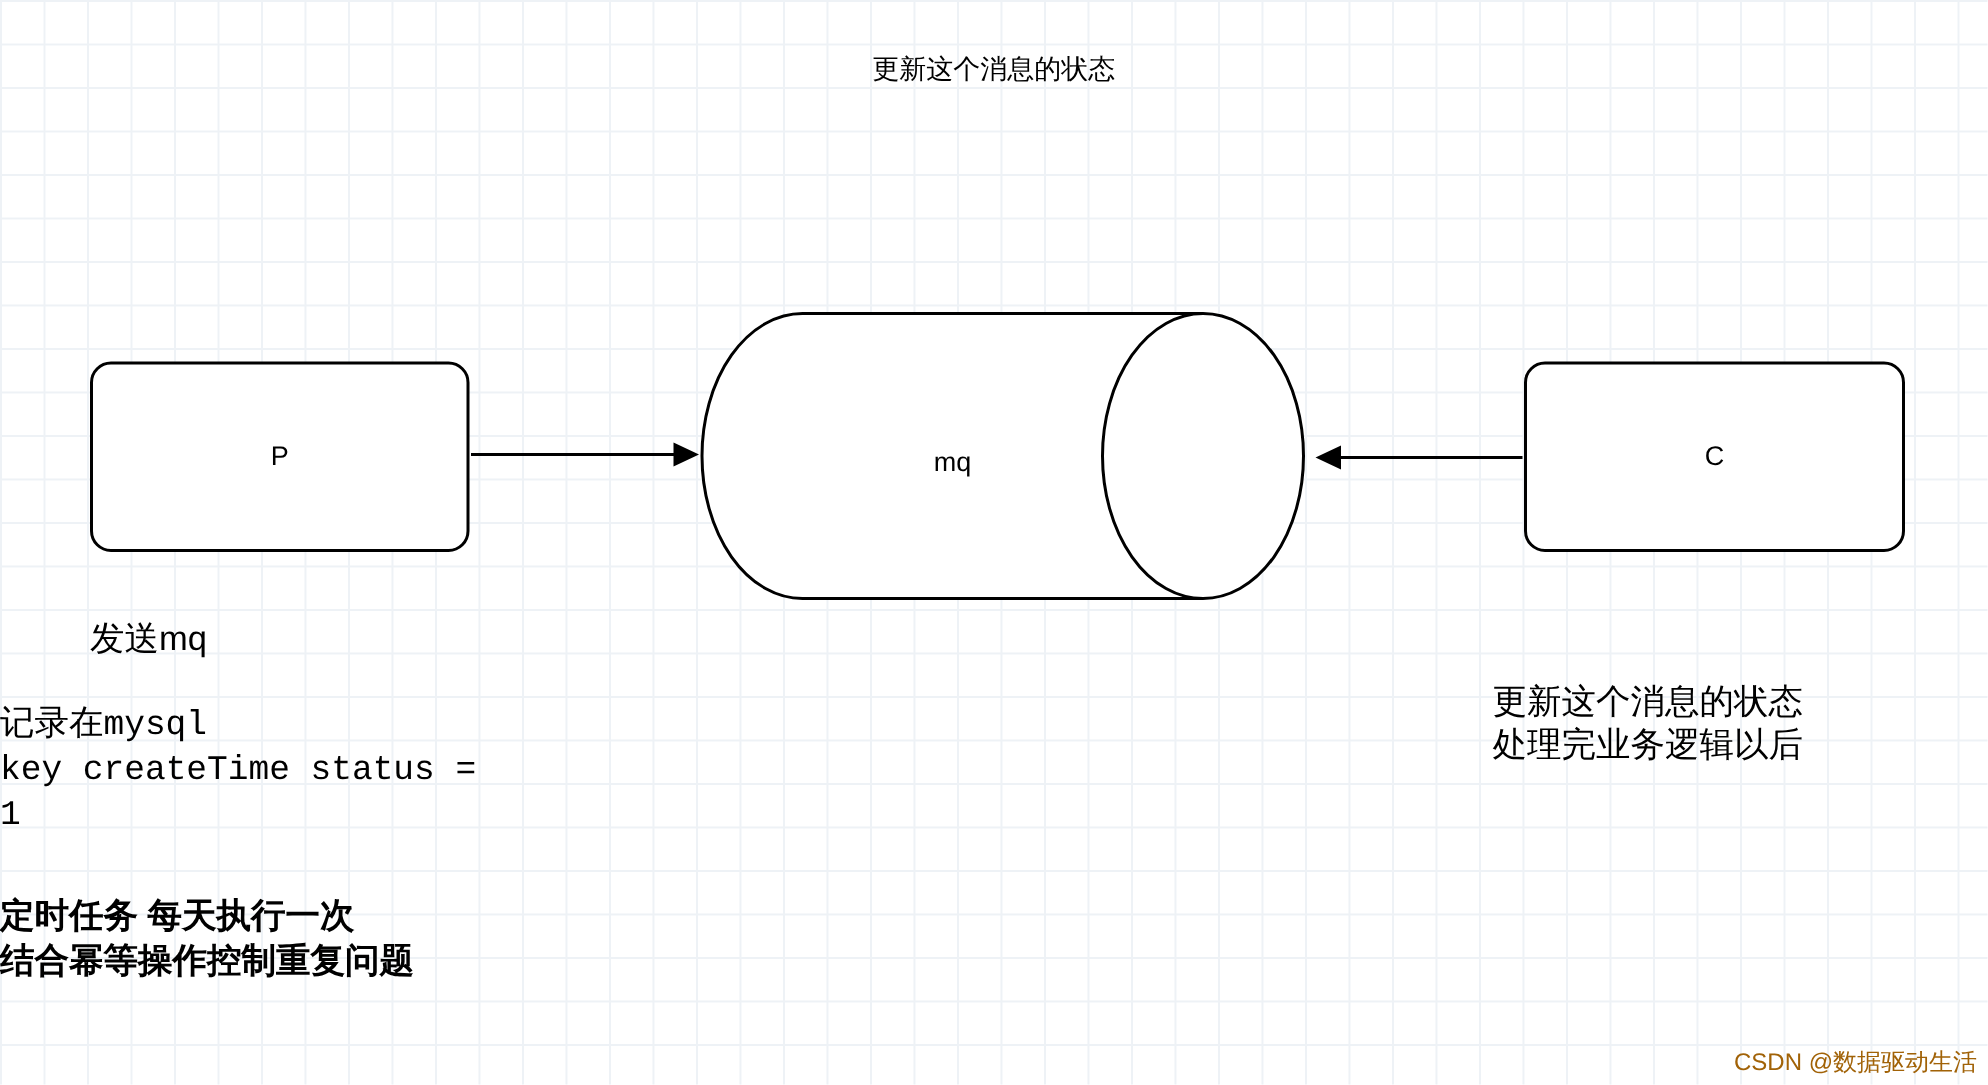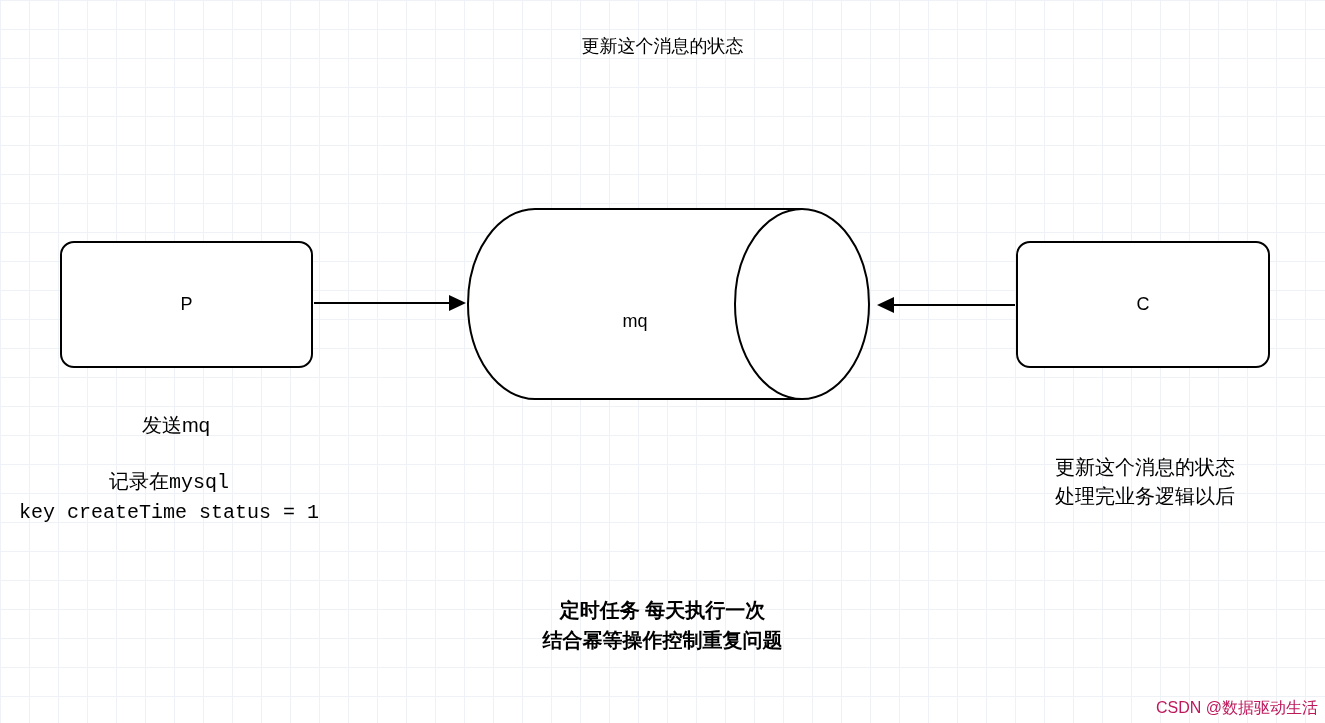--- a/index.html
+++ b/index.html
@@ -28,34 +28,34 @@
     display: flex;
     align-items: center;
     justify-content: center;
     font-size: 18px;
   }
   .producer-box { left: 60px; top: 241px; width: 253px; height: 127px; }
   .consumer-box { left: 1016px; top: 241px; width: 254px; height: 127px; }
   .cylinder-wrap { left: 465px; top: 206px; width: 408px; height: 196px; }
   .cylinder-label {
     position: absolute;
-    left: 0; top: 17px; width: 340px; height: 196px;
+    left: 0; top: 4px; width: 340px; height: 196px;
     display: flex; align-items: center; justify-content: center;
     font-size: 18px;
   }
   .arrow-layer { left: 0; top: 0; width: 1325px; height: 723px; pointer-events: none; }
-  .note { text-align: center; font-size: 20px; line-height: 30px; }
+  .note { text-align: left; font-size: 23px; line-height: 30px; }
   .producer-send-note { left: 60px; top: 410px; width: 232px; }
   .producer-db-note  { left: 0px;  top: 468px; width: 338px; font-family: Liberation Mono, monospace; }
   .consumer-note     { left: 995px; top: 453px; width: 300px; line-height: 29px; }
   .scheduler-note    { left: 0px; right: 0px; top: 596px; line-height: 29.5px; font-weight: bold; }
   .watermark {
     right: 7px; bottom: 4px;
     font-size: 16px;
-    color: #be185d;
+    color: #a16207;
   }
 </style>
 </head>
 <body>
 
 <div class="abs title">更新这个消息的状态</div>
 
 <div class="abs node-box producer-box">
   <span>P</span>
 </div>

